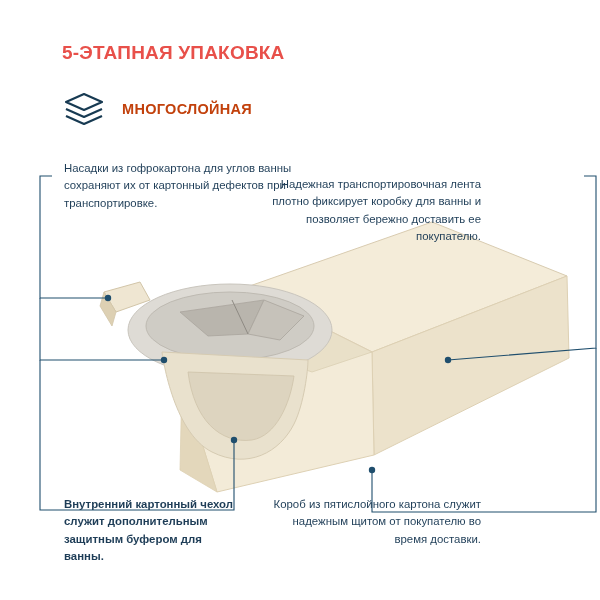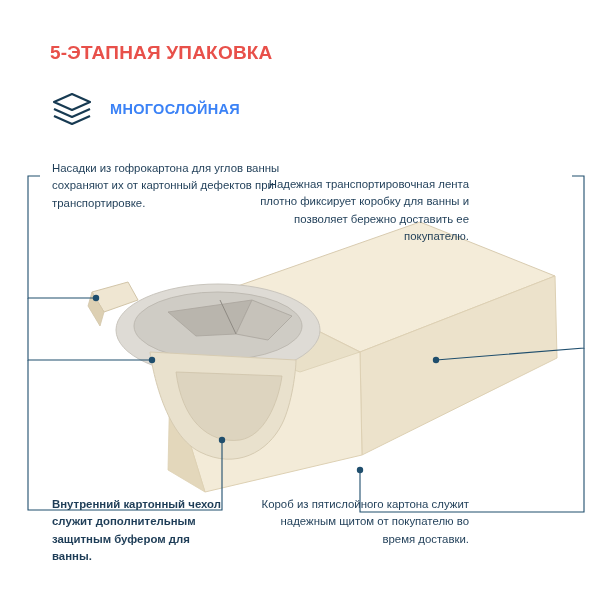--- a/index.html
+++ b/index.html
@@ -11,20 +11,21 @@
     height: 600px;
     background: #ffffff;
     font-family: "Liberation Sans", sans-serif;
     overflow: hidden;
   }
   .page {
     position: relative;
     width: 501px;
     height: 600px;
     background: #ffffff;
+    margin-left: 12px;
   }
 
   
   .title {
     position: absolute;
     left: 50px;
     top: 42px;
     font-size: 19px;
     font-weight: bold;
     letter-spacing: 0.2px;
@@ -44,21 +45,21 @@
   .layers-icon {
     width: 44px;
     height: 44px;
     flex: 0 0 auto;
     display: block;
   }
   .subtitle-text {
     font-size: 14.5px;
     font-weight: bold;
     line-height: 1.45;
-    color: #3b82f6;
+    color: #c2410c;
     text-transform: uppercase;
     letter-spacing: 0.3px;
   }
 
   
   .callout {
     position: absolute;
     font-size: 11.4px;
     line-height: 1.52;
     color: #1e3d57;

